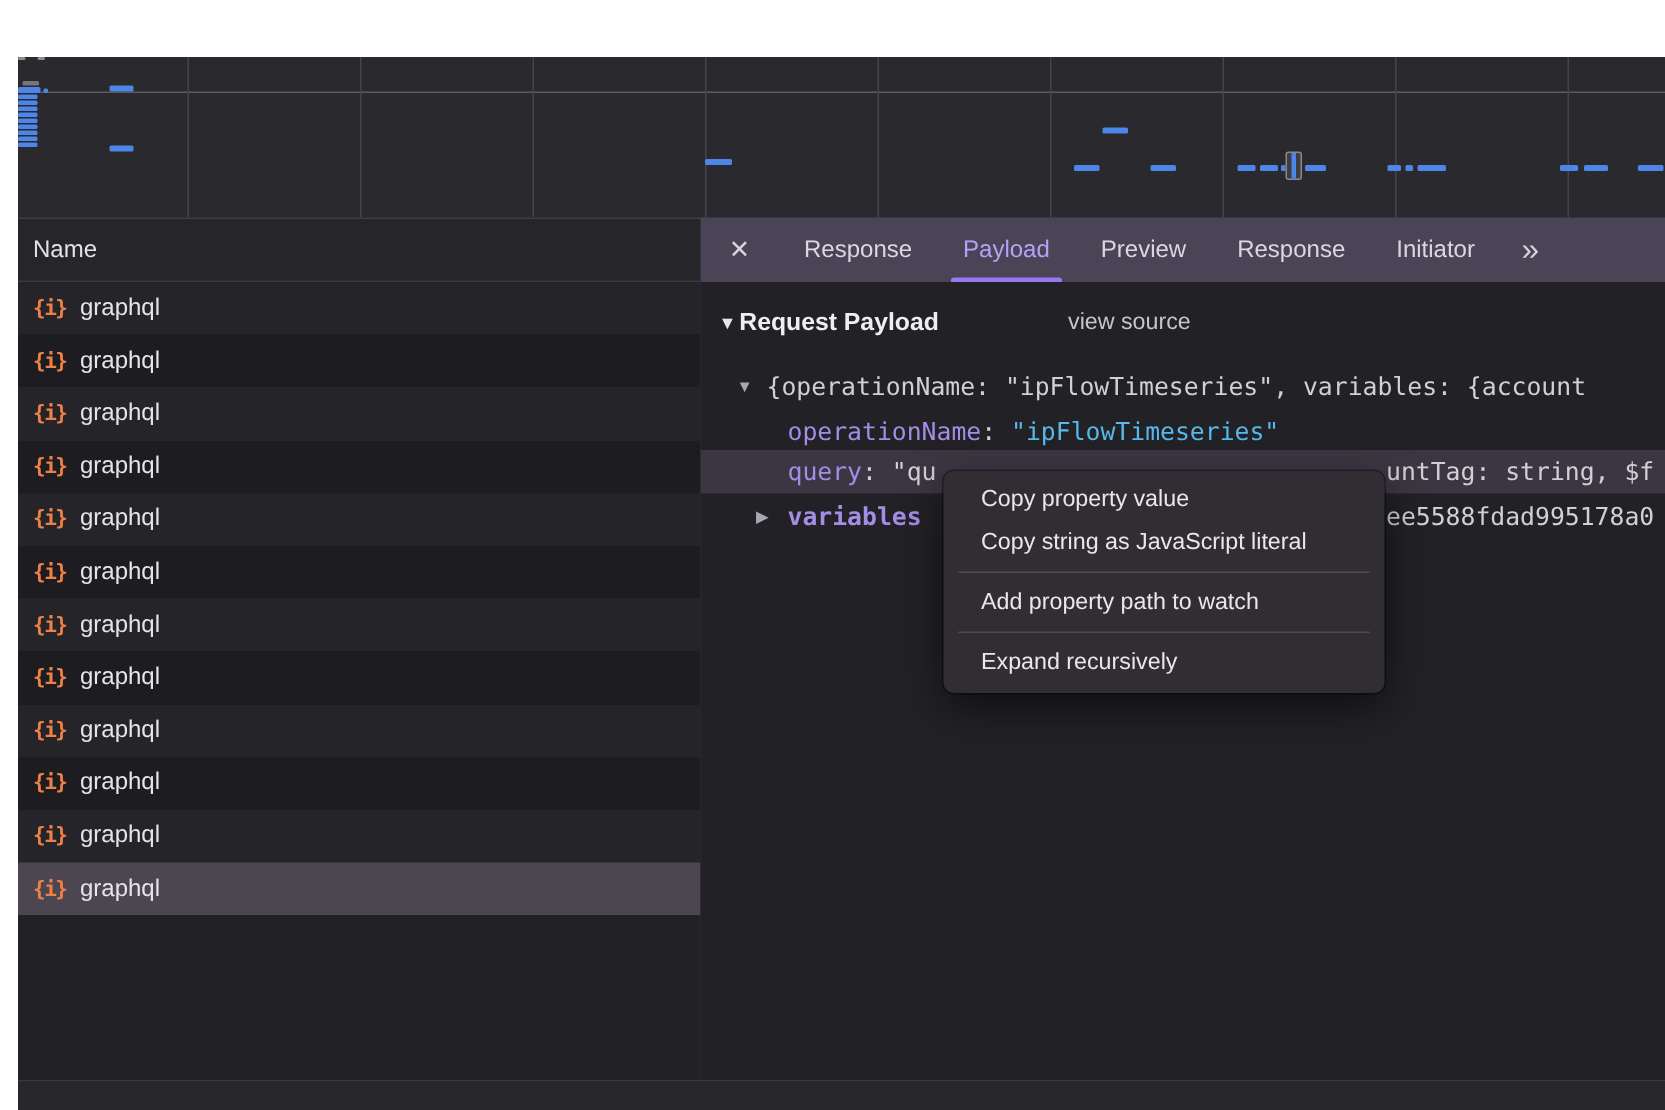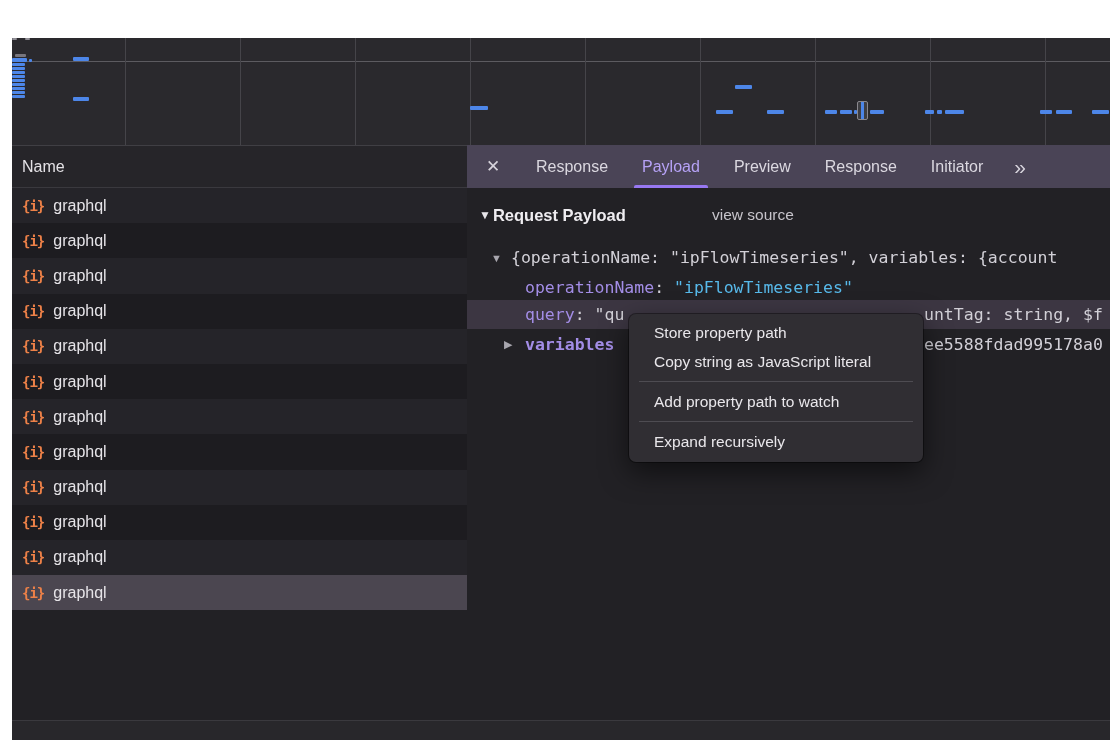--- a/index.html
+++ b/index.html
@@ -398,21 +398,21 @@
           <span class="row-text"><span class="tree-key">variables</span></span>
           <span class="row-frag tree-plain">ee5588fdad995178a0</span>
         </div>
       </div>
     </div>
 
     <div id="footer-divider"></div>
     <div id="footer"></div>
 
     <div id="context-menu">
-        <div class="menu-item">Store property path</div>
+        <div class="menu-item">Copy property value</div>
         <div class="menu-item">Copy string as JavaScript literal</div>
         <div class="menu-sep"></div>
         <div class="menu-item">Add property path to watch</div>
         <div class="menu-sep"></div>
         <div class="menu-item">Expand recursively</div>
       </div>
 
   </div>
 </div>
 

